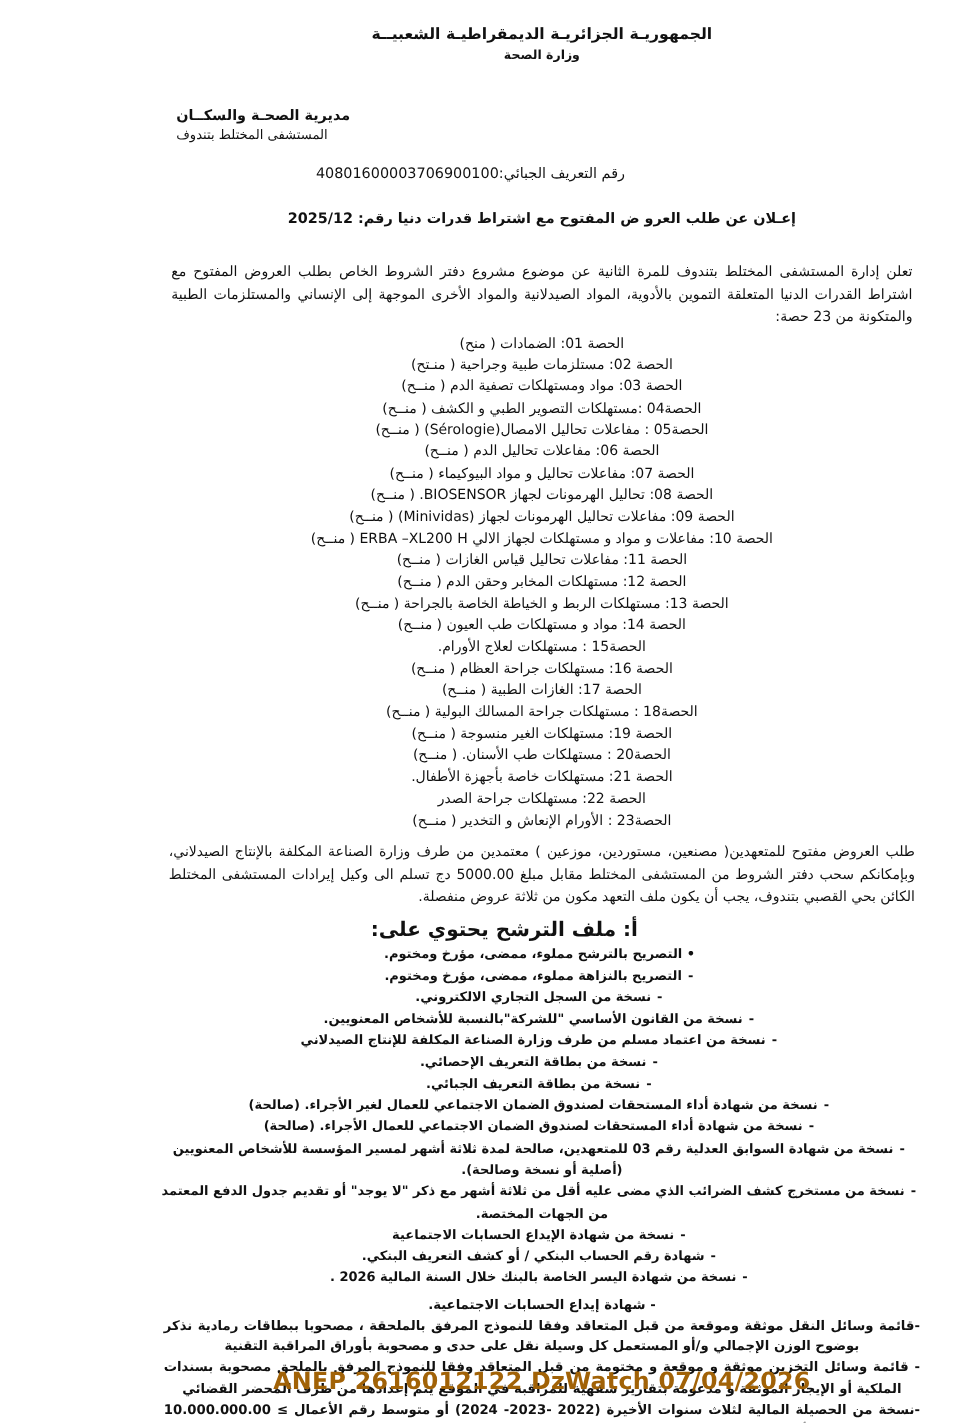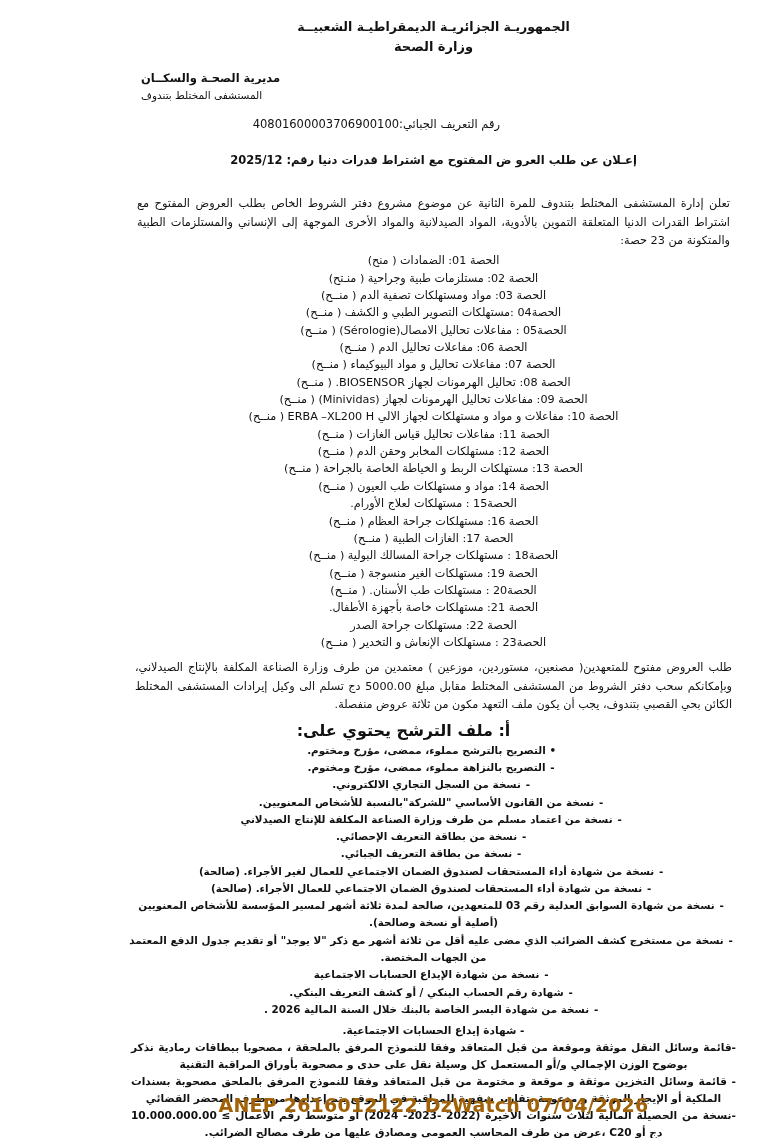--- a/index.html
+++ b/index.html
@@ -29,26 +29,26 @@
     text-align: center;
     margin-top: 6px;
     line-height: 1.5;
   }
   .doc-header .line1 {
     font-size: 12.5px;
     font-weight: 600;
     letter-spacing: 0.3px;
   }
   .doc-header .line2 {
-    font-size: 13px;
+    font-size: 10px;
     font-weight: 600;
   }
 
   .org-block {
-    margin-top: 14px;
+    margin-top: 32px;
     text-align: left;
     direction: rtl;
     line-height: 1.5;
     padding-left: 14px;
   }
   .org-block .org1 {
     font-size: 11.5px;
     font-weight: 600;
   }
   .org-block .org2 {
@@ -216,21 +216,21 @@
       <div class="lot-line"><span>الحصة 13: مستهلكات الربط و الخياطة الخاصة بالجراحة</span><span class="grant"> ( منــح)</span></div>
       <div class="lot-line"><span>الحصة 14: مواد و مستهلكات طب العيون</span><span class="grant"> ( منــح)</span></div>
       <div class="lot-line"><span>الحصة15 : مستهلكات لعلاج الأورام.</span></div>
       <div class="lot-line"><span>الحصة 16: مستهلكات جراحة العظام</span><span class="grant"> ( منــح)</span></div>
       <div class="lot-line"><span>الحصة 17: الغازات الطبية</span><span class="grant"> ( منــح)</span></div>
       <div class="lot-line"><span>الحصة18 : مستهلكات جراحة المسالك البولية</span><span class="grant"> ( منــح)</span></div>
       <div class="lot-line"><span>الحصة 19: مستهلكات الغير منسوجة</span><span class="grant"> ( منــح)</span></div>
       <div class="lot-line"><span>الحصة20 : مستهلكات طب الأسنان.</span><span class="grant"> ( منــح)</span></div>
       <div class="lot-line"><span>الحصة 21: مستهلكات خاصة بأجهزة الأطفال.</span></div>
       <div class="lot-line"><span>الحصة 22: مستهلكات جراحة الصدر</span></div>
-      <div class="lot-line"><span>الحصة23 : مستهلكات الإنعاش و التخدير</span><span class="grant"> ( منــح)</span></div>
+      <div class="lot-line"><span>الحصة23 : الأورام الإنعاش و التخدير</span><span class="grant"> ( منــح)</span></div>
     </div>
 
   <div class="offer-par">طلب العروض مفتوح للمتعهدين(  مصنعين، مستوردين، موزعين ) معتمدين  من طرف وزارة الصناعة المكلفة بالإنتاج  الصيدلاني، وبإمكانكم سحب دفتر الشروط من المستشفى المختلط مقابل مبلغ 5000.00 دج تسلم الى وكيل إيرادات المستشفى المختلط الكائن بحي القصبي بتندوف، يجب أن يكون ملف التعهد مكون من ثلاثة عروض منفصلة.</div>
 
   <div class="section-head">أ: ملف الترشح يحتوي على:</div>
   <ul class="bullets" id="bullets-list">
       <li><span class="marker">•</span><span>التصريح بالترشح مملوء، ممضى، مؤرخ ومختوم.</span></li>
       <li><span class="marker">-</span><span>التصريح بالنزاهة مملوء، ممضى، مؤرخ ومختوم.</span></li>
       <li><span class="marker">-</span><span>نسخة من السجل التجاري الالكتروني.</span></li>
       <li><span class="marker">-</span><span>نسخة من القانون الأساسي "للشركة"بالنسبة للأشخاص المعنويين.</span></li>

